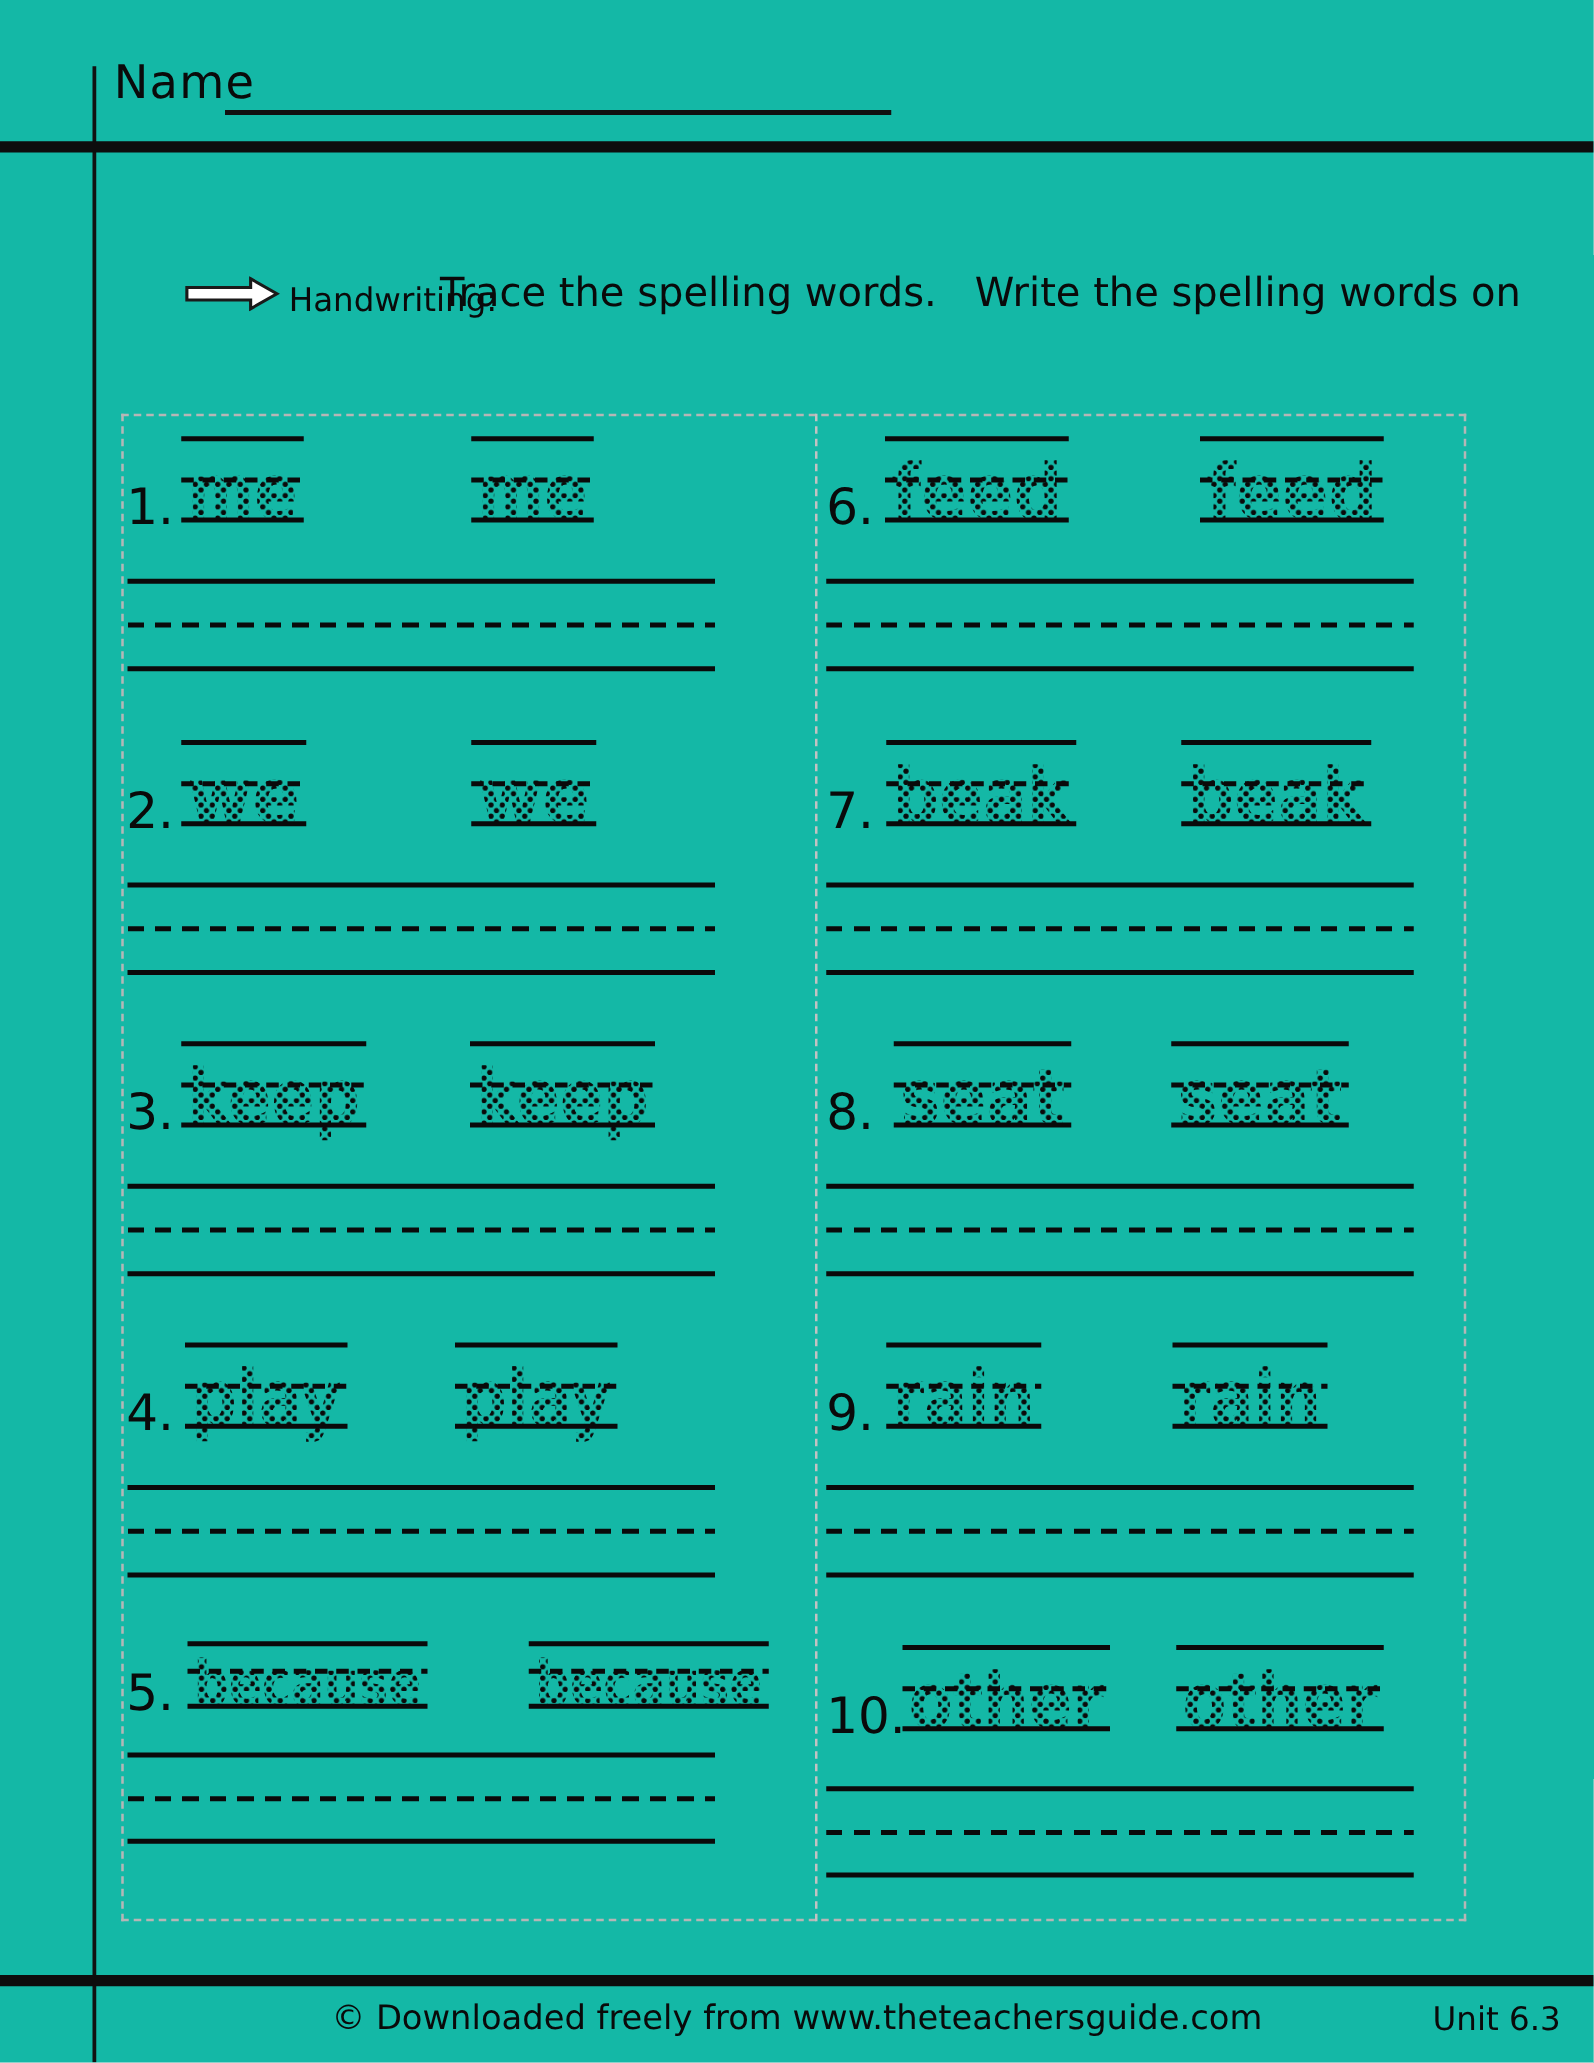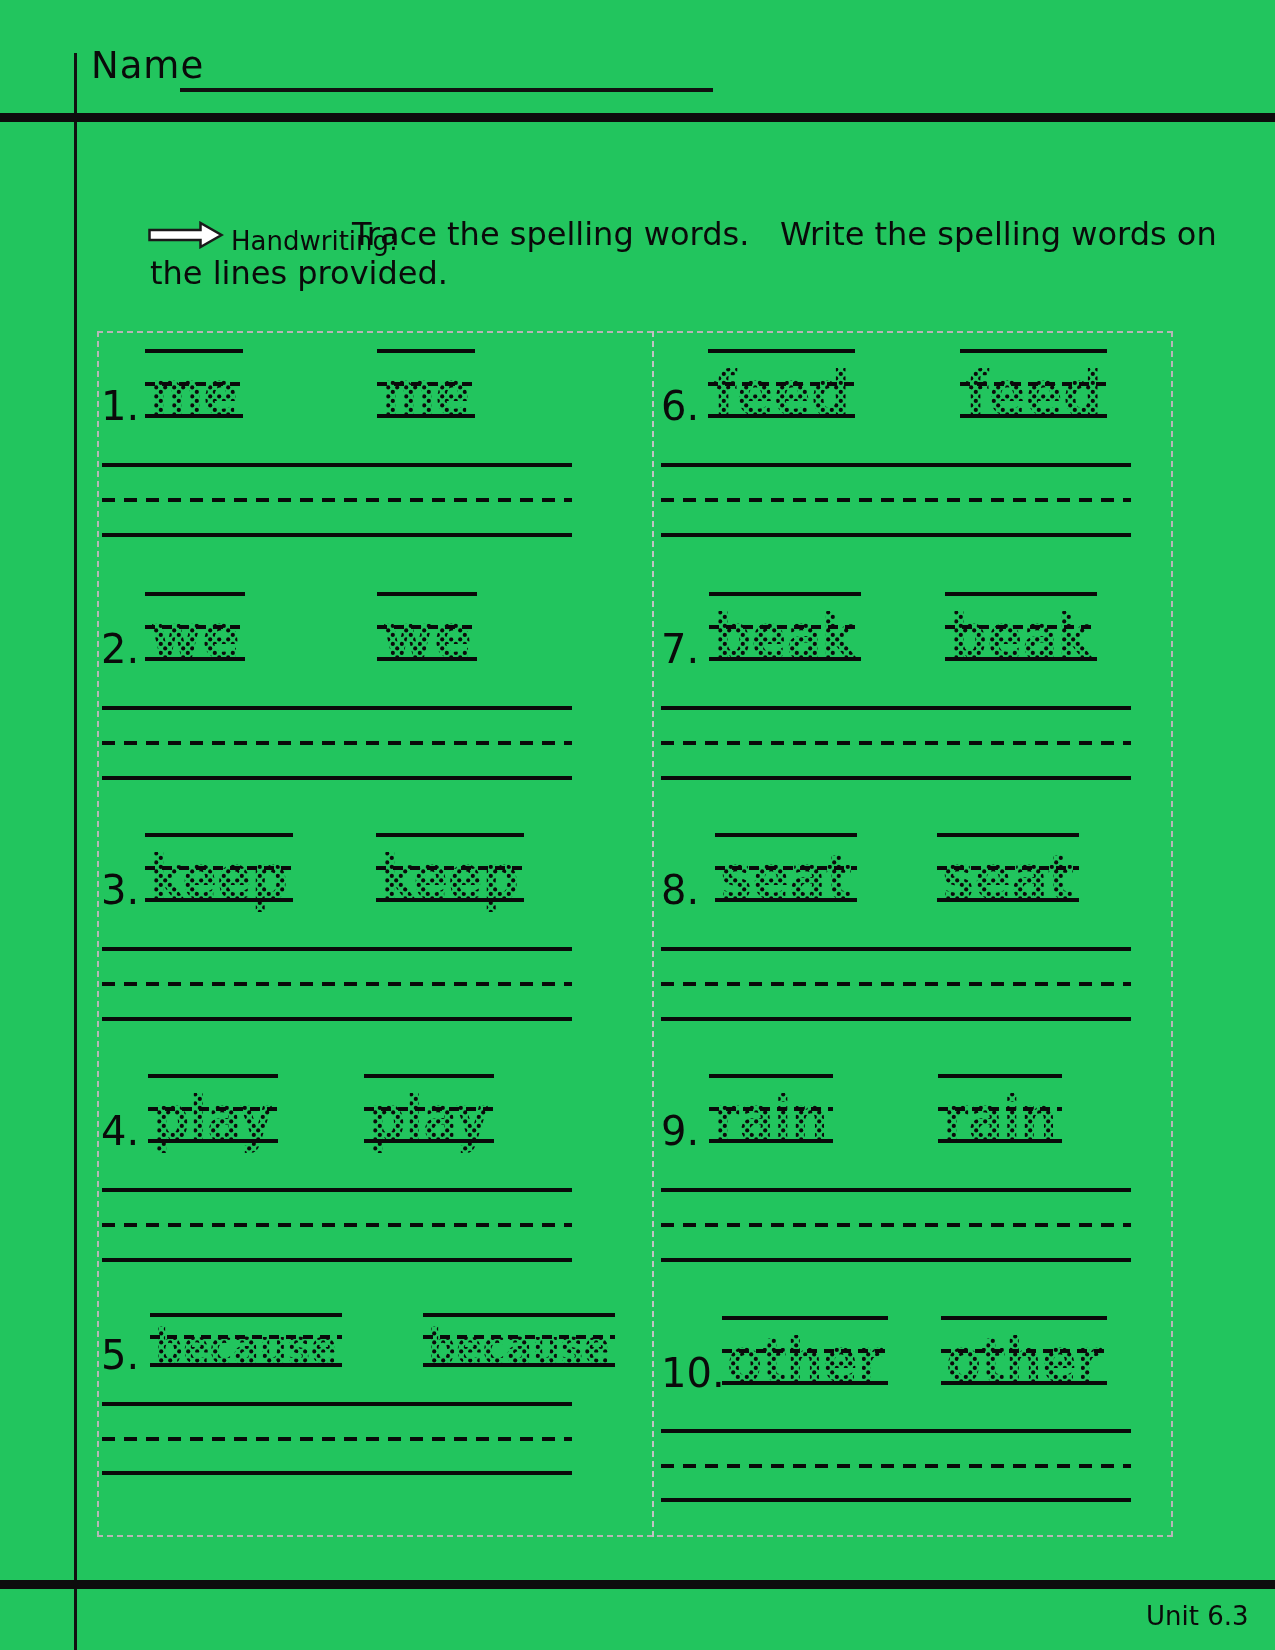--- a/index.html
+++ b/index.html
@@ -1,17 +1,17 @@
 <!DOCTYPE html>
 <html><head>
 <meta charset="utf-8">
 <style>
   html,body{margin:0;padding:0;background:#e8e8e8;}
   .page{
-    position:relative; width:1275px; height:1650px; background:#22c55e;
+    position:relative; width:1275px; height:1650px; background:#14b8a6;
     margin:0 auto; overflow:hidden;
     font-family:"DejaVu Sans", sans-serif; color:#0a0a0a;
   }
   .abs{position:absolute;}
   
   .vline{left:74px; top:53px; width:3px; height:1597px; background:#111;}
   .name-label{left:91px; top:44px; font-size:37px; letter-spacing:1px;}
   .name-line{left:180px; top:88px; width:533px; height:4px; background:#111;}
   .rule{left:0; width:1275px; background:#0d0d0d;}
   .rule-top{top:113px; height:9px;}
@@ -46,21 +46,20 @@
   <div class="abs name-label">Name</div>
   <div class="abs name-line"></div>
   <div class="abs rule rule-top"></div>
 
 
   <svg class="abs arrow-icon" viewBox="0 0 76 28">
     <path d="M2 9 H53 V2 L74 14 L53 26 V19 H2 Z" fill="#ffffff" stroke="#1a1a1a" stroke-width="2.5"></path>
   </svg>
   <div class="abs dir-label">Handwriting:</div>
   <div class="abs dir-text">Trace the spelling words.   Write the spelling words on</div>
-  <div class="abs dir-text2">the lines provided.</div>
 
   <div class="abs box"></div>
   <div class="abs divider"></div>
   <div id="items">
       <div class="abs num" style="left: 101px; top: 386px;">1.</div>
       <svg class="abs trace" width="98" height="90" style="left: 145px; top: 349px;">
         <line x1="0" x2="98" y1="2" y2="2" stroke="#0a0a0a" stroke-width="4"></line>
         <line x1="0" x2="98" y1="35" y2="35" stroke="#0a0a0a" stroke-width="4" stroke-dasharray="10 7"></line>
         <line x1="0" x2="98" y1="67" y2="67" stroke="#0a0a0a" stroke-width="4"></line>
         <text x="5" y="66" font-size="62" font-family="&quot;DejaVu Sans&quot;, sans-serif" font-weight="bold" fill="url(#stipple)" textLength="88" lengthAdjust="spacingAndGlyphs">me</text>
@@ -214,20 +213,21 @@
         <line x1="0" x2="166" y1="35" y2="35" stroke="#0a0a0a" stroke-width="4" stroke-dasharray="10 7"></line>
         <line x1="0" x2="166" y1="67" y2="67" stroke="#0a0a0a" stroke-width="4"></line>
         <text x="5" y="66" font-size="62" font-family="&quot;DejaVu Sans&quot;, sans-serif" font-weight="bold" fill="url(#stipple)" textLength="156" lengthAdjust="spacingAndGlyphs">other</text>
       </svg>
       <div class="abs wline" style="left: 661px; width: 470px; top: 1429px;"></div>
       <div class="abs wline-dashed" style="left: 661px; width: 470px; top: 1464px;"></div>
       <div class="abs wline" style="left: 661px; width: 470px; top: 1498px;"></div>
     </div>
 
   <div class="abs rule rule-bottom"></div>
+  <div class="abs dl">© Downloaded freely from www.theteachersguide.com</div>
   <div class="abs unit">Unit 6.3</div>
 
   <svg width="0" height="0" style="position:absolute" aria-hidden="true">
     <defs>
       <pattern id="stipple" width="9" height="9" patternUnits="userSpaceOnUse">
         <circle cx="2.2" cy="2.4" r="2.1" fill="#0a0a0a"></circle>
         <circle cx="6.8" cy="6.9" r="2.1" fill="#0a0a0a"></circle>
       </pattern>
     </defs>
   </svg>

